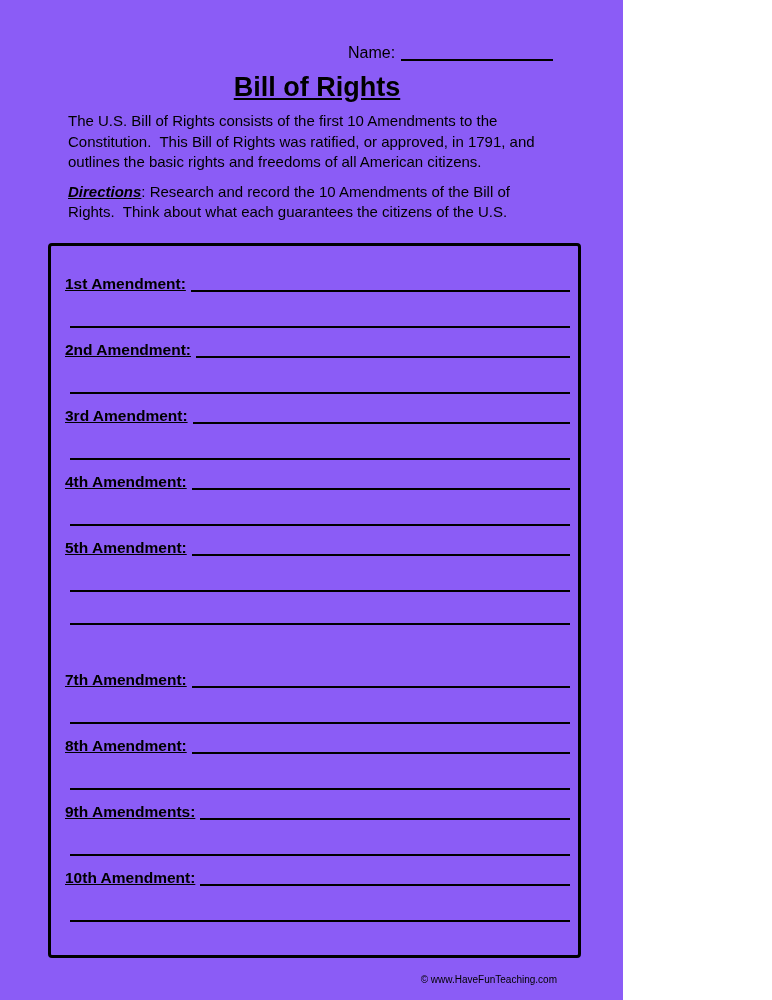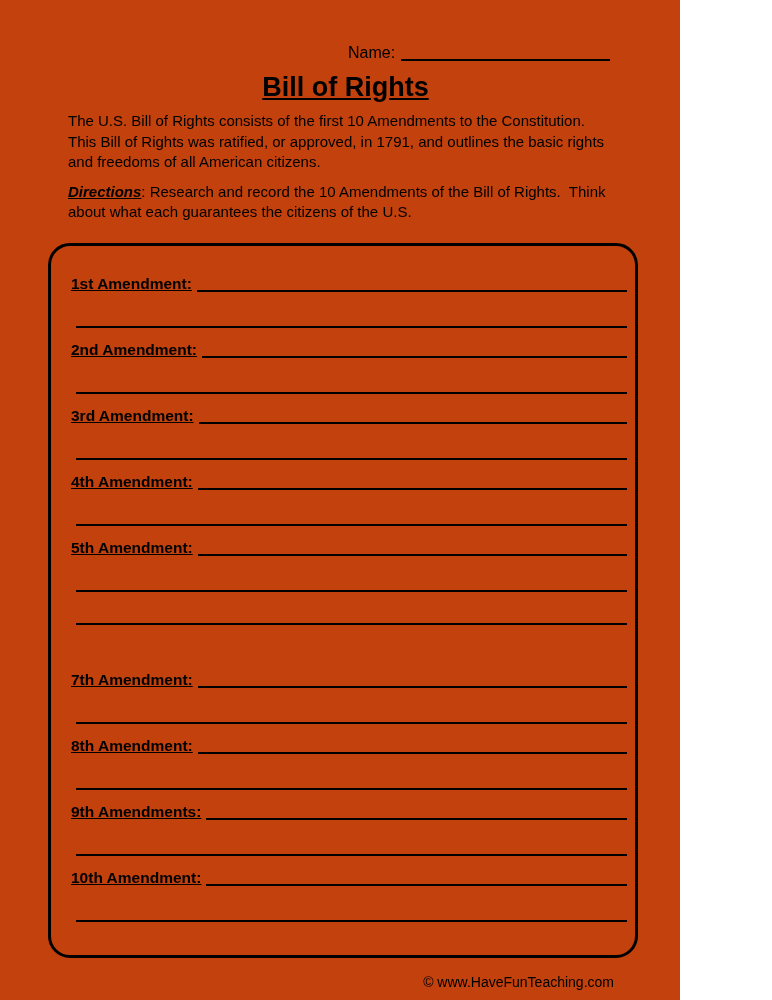--- a/index.html
+++ b/index.html
@@ -4,23 +4,23 @@
 <style>
   html, body {
     margin: 0;
     padding: 0;
     background: #ffffff;
     font-family: "Liberation Sans", sans-serif;
     color: #000;
   }
   .page {
     position: relative;
-    width: 680px;
+    width: 623px;
     height: 1000px;
-    background: #c2410c;
+    background: #8b5cf6;
     box-sizing: border-box;
     padding-top: 42px;
     overflow: hidden;
   }
   
   .name-row {
     display: flex;
     align-items: flex-end;
     margin: 0 70px 0 348px;
     height: 20px;
@@ -63,23 +63,23 @@
   .dir-label {
     font-weight: bold;
     text-decoration: underline;
     font-style: italic;
   }
   
   .box {
     margin: 20px 42px 0 48px;
     height: 715px;
     border: 3px solid #000;
-    border-radius: 22px;
+    border-radius: 4px;
     box-sizing: border-box;
-    padding: 14px 8px 0 20px;
+    padding: 14px 8px 0 14px;
   }
   .amendment {
     height: 66px;
   }
   .am-row1 {
     display: flex;
     align-items: flex-end;
     height: 33px;
   }
   .am-label {
@@ -99,21 +99,21 @@
   .am-row2 {
     height: 33px;
     border-bottom: 2px solid #000;
     margin-left: 5px;
   }
   
   .footer {
     margin-top: 16px;
     text-align: right;
     padding-right: 66px;
-    font-size: 14px;
+    font-size: 10px;
   }
 </style>
 </head>
 <body>
 
 <div class="page">
 
   <div class="name-row">
     <span class="name-label">Name:</span>
     <span class="name-line"></span>

